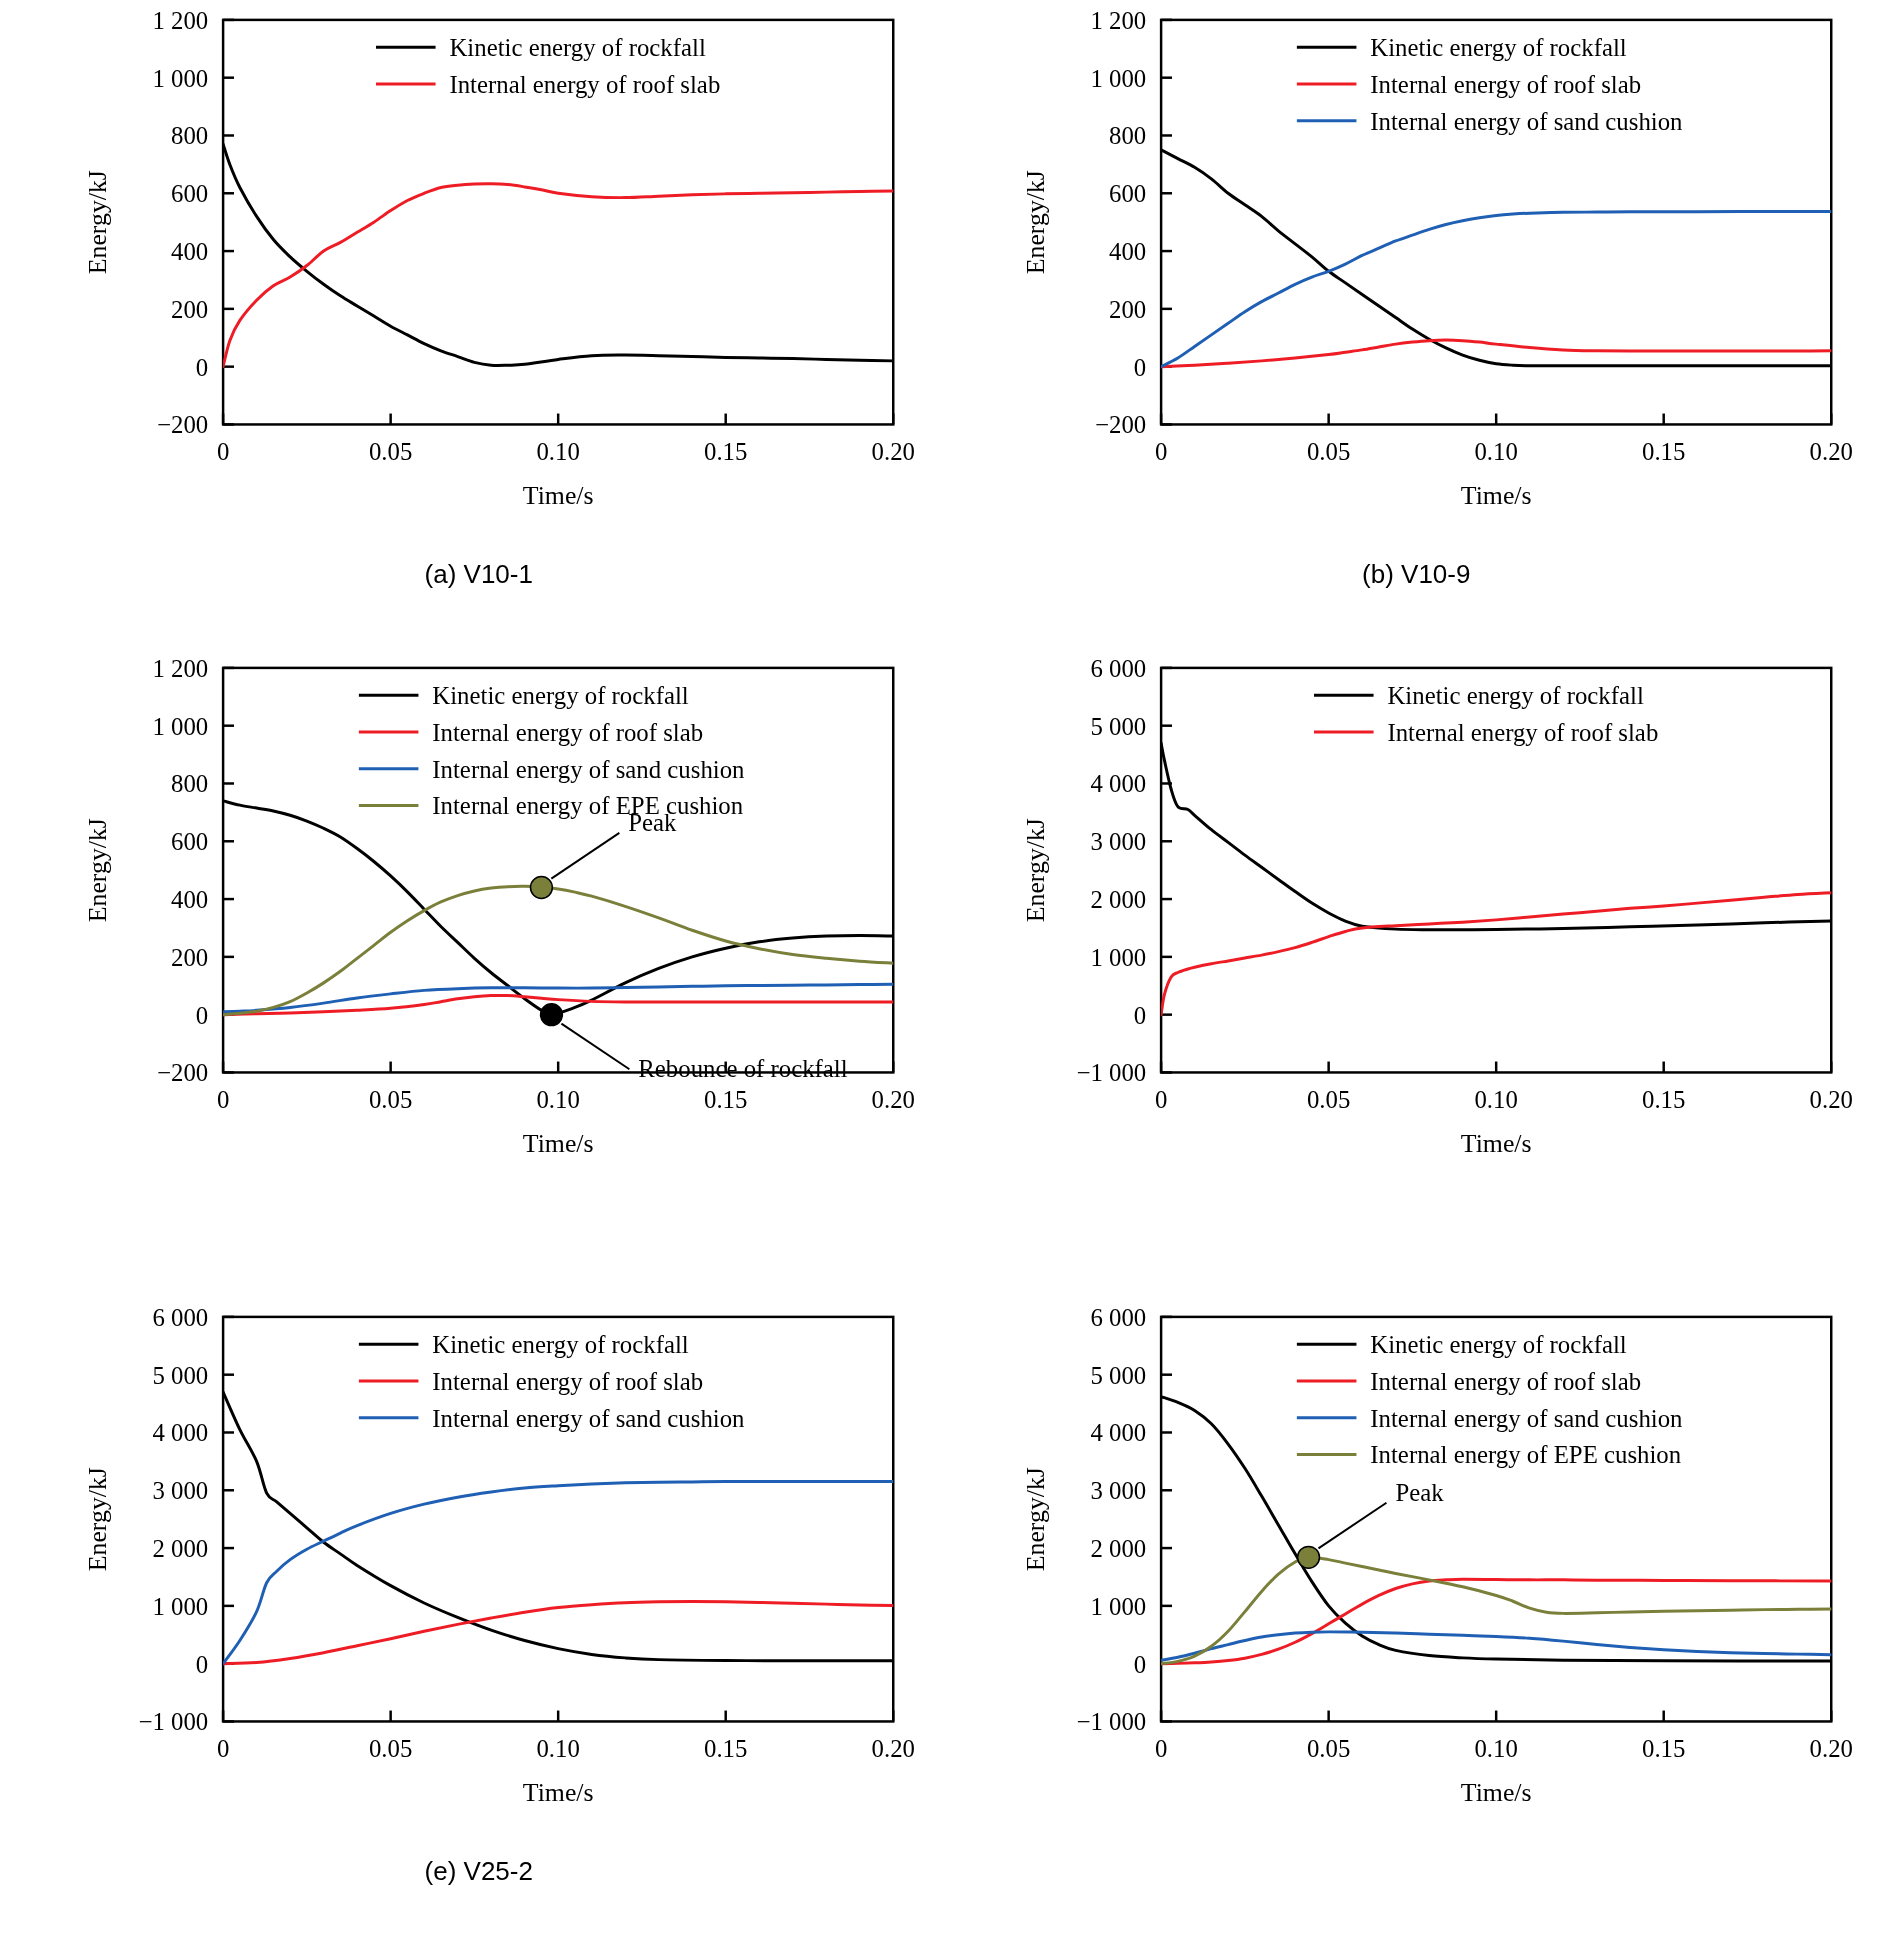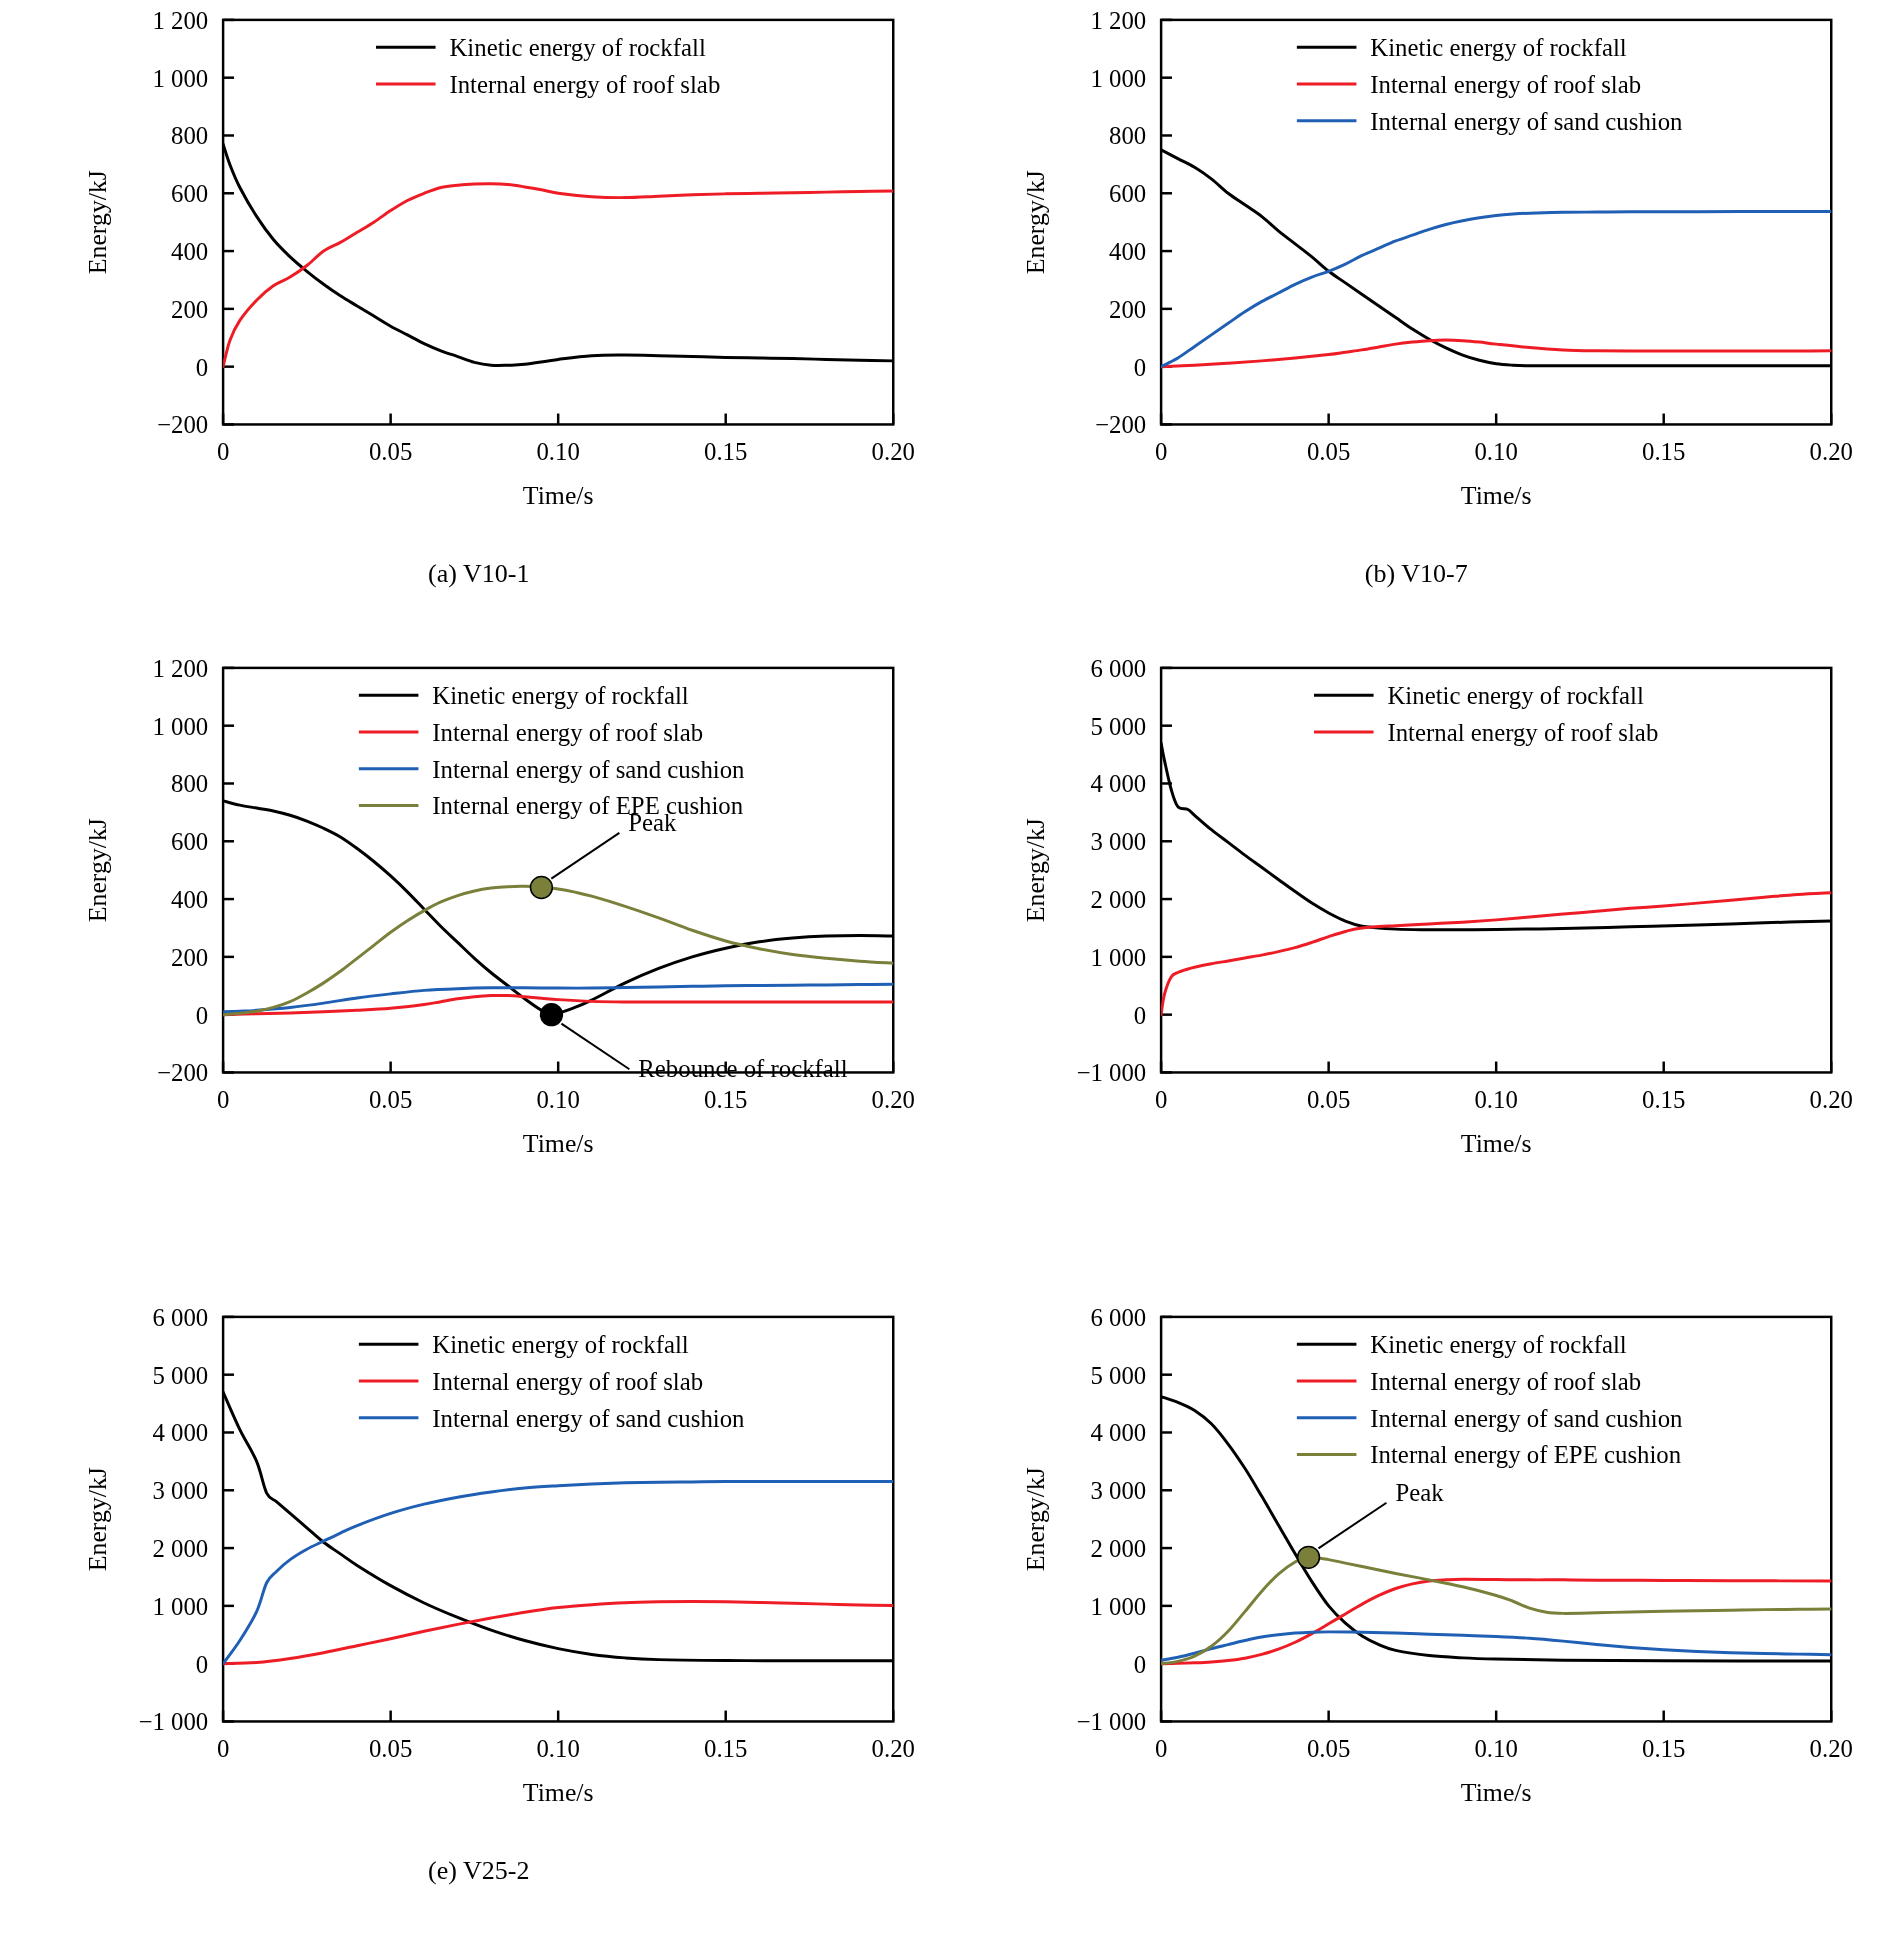--- a/index.html
+++ b/index.html
@@ -27,21 +27,21 @@
     box-sizing: border-box;
   }
   .plot-wrap {
     position: relative;
     width: 100%;
     height: 551px;
   }
   .caption {
     text-align: center;
     font-size: 26px;
-    font-family: Liberation Serif, serif;
+    font-family: Liberation Sans, sans-serif;
     margin-top: 3px;
   }
   svg.chart {
     display: block;
   }
   text {
     font-family: "Liberation Serif", serif;
     fill: #000;
   }
   .tick-label { font-size: 50px; }
@@ -147,21 +147,21 @@
             <path d="M 395.00 728.57 C 400.63 725.66, 417.50 717.90, 428.75 711.11 C 440.00 704.32, 451.25 695.58, 462.50 687.82 C 473.75 680.06, 485.00 672.30, 496.25 664.54 C 507.50 656.77, 518.75 649.01, 530.00 641.25 C 541.25 633.49, 552.50 625.24, 563.75 617.96 C 575.00 610.69, 586.25 603.90, 597.50 597.59 C 608.75 591.28, 620.00 585.95, 631.25 580.13 C 642.50 574.30, 653.75 568.00, 665.00 562.66 C 676.25 557.32, 687.50 552.47, 698.75 548.11 C 710.00 543.74, 721.25 540.83, 732.50 536.46 C 743.75 532.10, 755.00 527.25, 766.25 521.91 C 777.50 516.57, 788.75 509.78, 800.00 504.45 C 811.25 499.11, 822.50 494.74, 833.75 489.89 C 845.00 485.04, 856.25 479.71, 867.50 475.34 C 878.75 470.97, 890.00 467.58, 901.25 463.70 C 912.50 459.82, 923.75 455.64, 935.00 452.05 C 946.25 448.46, 957.50 445.07, 968.75 442.16 C 980.00 439.25, 991.25 436.82, 1002.50 434.59 C 1013.75 432.36, 1025.00 430.51, 1036.25 428.77 C 1047.50 427.02, 1058.75 425.37, 1070.00 424.11 C 1081.25 422.85, 1092.50 421.98, 1103.75 421.20 C 1115.00 420.42, 1120.63 420.04, 1137.50 419.45 C 1154.38 418.87, 1182.50 418.10, 1205.00 417.71 C 1227.50 417.32, 1250.00 417.32, 1272.50 417.13 C 1295.00 416.93, 1317.50 416.64, 1340.00 416.54 C 1362.50 416.45, 1385.00 416.54, 1407.50 416.54 C 1430.00 416.54, 1441.25 416.64, 1475.00 416.54 C 1508.75 416.45, 1565.00 416.06, 1610.00 415.96 C 1655.00 415.86, 1722.50 415.96, 1745.00 415.96" fill="none" stroke="#1f5fb4" stroke-width="6" stroke-linejoin="round" stroke-linecap="round"></path>
           </g>
           <line x1="668.5" y1="85" x2="788.5" y2="85" stroke="#000000" stroke-width="6"></line>
           <text x="816.5" y="103" class="legend-label">Kinetic energy of rockfall</text>
           <line x1="668.5" y1="159" x2="788.5" y2="159" stroke="#ee1c25" stroke-width="6"></line>
           <text x="816.5" y="177" class="legend-label">Internal energy of roof slab</text>
           <line x1="668.5" y1="233" x2="788.5" y2="233" stroke="#1f5fb4" stroke-width="6"></line>
           <text x="816.5" y="251" class="legend-label">Internal energy of sand cushion</text>
         </svg>
       </div>
-    <div class="caption">(b) V10-7</div>
+    <div class="caption">(b) V10-9</div>
   </div>
 
   <div class="panel">
     <div class="plot-wrap" id="plot-2">
         <svg class="chart" width="100%" height="100%" viewBox="0 0 1820 1110" preserveAspectRatio="xMidYMid meet">
           <rect x="395" y="30" width="1350" height="815" fill="none" stroke="#000" stroke-width="5"></rect>
           <line x1="395" y1="845" x2="395" y2="823" stroke="#000" stroke-width="5"></line>
           <text x="395" y="917" text-anchor="middle" class="tick-label">0</text>
           <line x1="732.5" y1="845" x2="732.5" y2="823" stroke="#000" stroke-width="5"></line>
           <text x="732.5" y="917" text-anchor="middle" class="tick-label">0.05</text>

